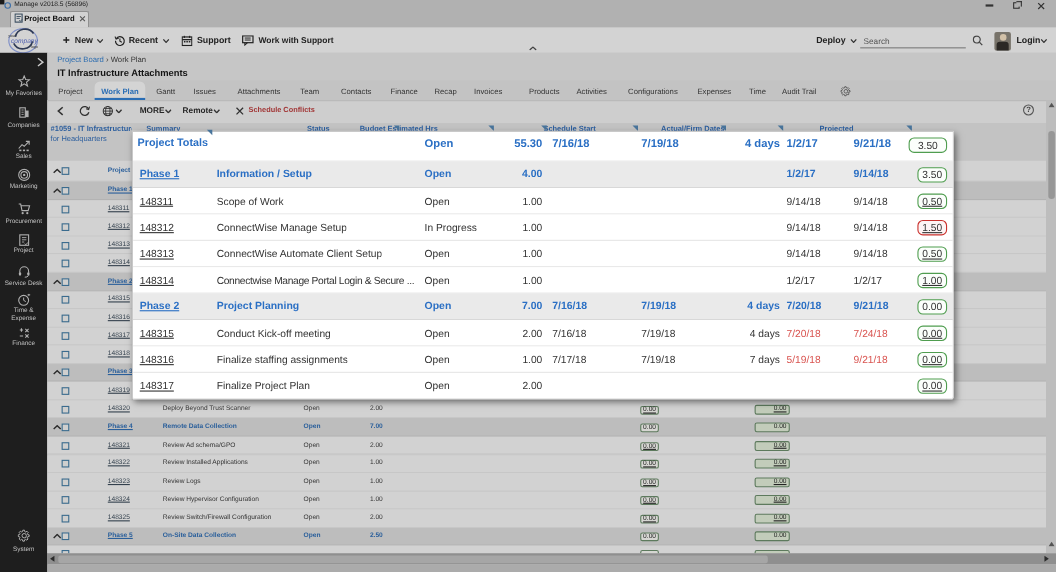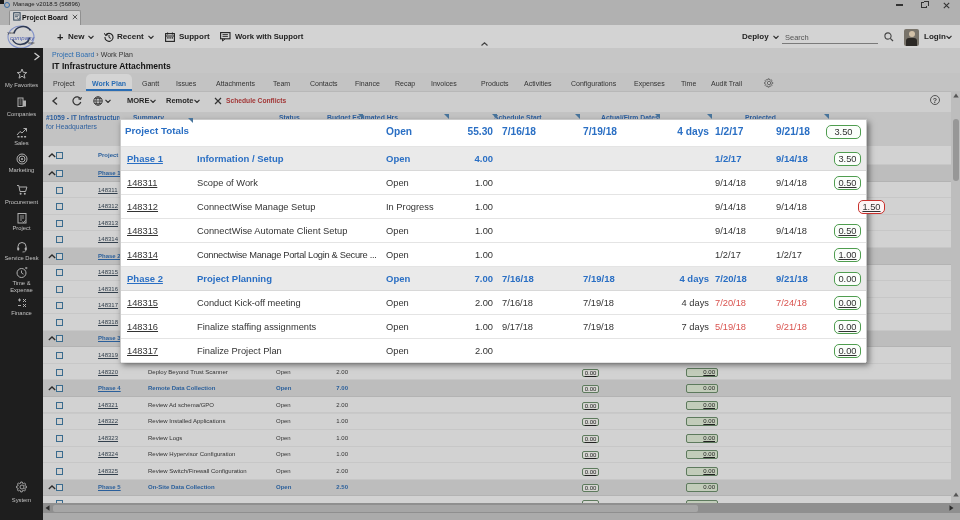--- a/index.html
+++ b/index.html
@@ -480,21 +480,21 @@
 <div class="ab" style="left:655px;top:6.0px;font-size:9.3px;line-height:12px;font-weight:normal;color:#333">9/14/18</div>
 <div class="ab" style="left:713px;top:5.0px;width:27px;height:14px;border:1px solid #4f9d4f;border-radius:5px;background:#fbfefb;font-size:9.3px;line-height:12.5px;text-align:center;color:#333;text-decoration:underline;">0.50</div>
 </div>
 <div class="ab" style="left:0;top:75px;width:745px;height:24px;background:#fff;border-bottom:1px solid #e4e4e4">
 <div class="ab" style="left:6px;top:6.0px;font-size:9.3px;line-height:12px;font-weight:normal;color:#333;text-decoration:underline;">148312</div>
 <div class="ab" style="left:76px;top:6.0px;max-width:184px;overflow:hidden;font-size:9.3px;line-height:12px;font-weight:normal;color:#333;white-space:nowrap;letter-spacing:0px">ConnectWise Manage Setup</div>
 <div class="ab" style="left:265px;top:6.0px;font-size:9.3px;line-height:12px;font-weight:normal;color:#333">In Progress</div>
 <div class="ab" style="left:312px;top:6.0px;width:60px;text-align:right;font-size:9.3px;line-height:12px;font-weight:normal;color:#333">1.00</div>
 <div class="ab" style="left:594px;top:6.0px;font-size:9.3px;line-height:12px;font-weight:normal;color:#333">9/14/18</div>
 <div class="ab" style="left:655px;top:6.0px;font-size:9.3px;line-height:12px;font-weight:normal;color:#333">9/14/18</div>
-<div class="ab" style="left:713px;top:5.0px;width:27px;height:14px;border:1px solid #c9302c;border-radius:5px;background:#fdf4f4;font-size:9.3px;line-height:12.5px;text-align:center;color:#333;text-decoration:underline;margin-left:24px;">1.50</div>
+<div class="ab" style="left:713px;top:5.0px;width:27px;height:14px;border:1px solid #c9302c;border-radius:5px;background:#fdf4f4;font-size:9.3px;line-height:12.5px;text-align:center;color:#333;text-decoration:underline;">1.50</div>
 </div>
 <div class="ab" style="left:0;top:99px;width:745px;height:24px;background:#fff;border-bottom:1px solid #e4e4e4">
 <div class="ab" style="left:6px;top:6.0px;font-size:9.3px;line-height:12px;font-weight:normal;color:#333;text-decoration:underline;">148313</div>
 <div class="ab" style="left:76px;top:6.0px;max-width:184px;overflow:hidden;font-size:9.3px;line-height:12px;font-weight:normal;color:#333;white-space:nowrap;letter-spacing:0px">ConnectWise Automate Client Setup</div>
 <div class="ab" style="left:265px;top:6.0px;font-size:9.3px;line-height:12px;font-weight:normal;color:#333">Open</div>
 <div class="ab" style="left:312px;top:6.0px;width:60px;text-align:right;font-size:9.3px;line-height:12px;font-weight:normal;color:#333">1.00</div>
 <div class="ab" style="left:594px;top:6.0px;font-size:9.3px;line-height:12px;font-weight:normal;color:#333">9/14/18</div>
 <div class="ab" style="left:655px;top:6.0px;font-size:9.3px;line-height:12px;font-weight:normal;color:#333">9/14/18</div>
 <div class="ab" style="left:713px;top:5.0px;width:27px;height:14px;border:1px solid #4f9d4f;border-radius:5px;background:#fbfefb;font-size:9.3px;line-height:12.5px;text-align:center;color:#333;text-decoration:underline;">0.50</div>
 </div>
@@ -529,21 +529,21 @@
 <div class="ab" style="left:528px;top:6.0px;width:60px;text-align:right;font-size:9.3px;line-height:12px;font-weight:normal;color:#333">4 days</div>
 <div class="ab" style="left:594px;top:6.0px;font-size:9.3px;line-height:12px;font-weight:normal;color:#d9534f">7/20/18</div>
 <div class="ab" style="left:655px;top:6.0px;font-size:9.3px;line-height:12px;font-weight:normal;color:#d9534f">7/24/18</div>
 <div class="ab" style="left:713px;top:5.0px;width:27px;height:14px;border:1px solid #4f9d4f;border-radius:5px;background:#fbfefb;font-size:9.3px;line-height:12.5px;text-align:center;color:#333;text-decoration:underline;">0.00</div>
 </div>
 <div class="ab" style="left:0;top:195px;width:745px;height:24px;background:#fff;border-bottom:1px solid #e4e4e4">
 <div class="ab" style="left:6px;top:6.0px;font-size:9.3px;line-height:12px;font-weight:normal;color:#333;text-decoration:underline;">148316</div>
 <div class="ab" style="left:76px;top:6.0px;max-width:184px;overflow:hidden;font-size:9.3px;line-height:12px;font-weight:normal;color:#333;white-space:nowrap;letter-spacing:0px">Finalize staffing assignments</div>
 <div class="ab" style="left:265px;top:6.0px;font-size:9.3px;line-height:12px;font-weight:normal;color:#333">Open</div>
 <div class="ab" style="left:312px;top:6.0px;width:60px;text-align:right;font-size:9.3px;line-height:12px;font-weight:normal;color:#333">1.00</div>
-<div class="ab" style="left:381px;top:6.0px;font-size:9.3px;line-height:12px;font-weight:normal;color:#333">9/17/18</div>
+<div class="ab" style="left:381px;top:6.0px;font-size:9.3px;line-height:12px;font-weight:normal;color:#333">7/17/18</div>
 <div class="ab" style="left:462px;top:6.0px;font-size:9.3px;line-height:12px;font-weight:normal;color:#333">7/19/18</div>
 <div class="ab" style="left:528px;top:6.0px;width:60px;text-align:right;font-size:9.3px;line-height:12px;font-weight:normal;color:#333">7 days</div>
 <div class="ab" style="left:594px;top:6.0px;font-size:9.3px;line-height:12px;font-weight:normal;color:#d9534f">5/19/18</div>
 <div class="ab" style="left:655px;top:6.0px;font-size:9.3px;line-height:12px;font-weight:normal;color:#d9534f">9/21/18</div>
 <div class="ab" style="left:713px;top:5.0px;width:27px;height:14px;border:1px solid #4f9d4f;border-radius:5px;background:#fbfefb;font-size:9.3px;line-height:12.5px;text-align:center;color:#333;text-decoration:underline;">0.00</div>
 </div>
 <div class="ab" style="left:0;top:219px;width:745px;height:24px;background:#fff;border-bottom:1px solid #e4e4e4">
 <div class="ab" style="left:6px;top:6.0px;font-size:9.3px;line-height:12px;font-weight:normal;color:#333;text-decoration:underline;">148317</div>
 <div class="ab" style="left:76px;top:6.0px;max-width:184px;overflow:hidden;font-size:9.3px;line-height:12px;font-weight:normal;color:#333;white-space:nowrap;letter-spacing:0px">Finalize Project Plan</div>
 <div class="ab" style="left:265px;top:6.0px;font-size:9.3px;line-height:12px;font-weight:normal;color:#333">Open</div>

